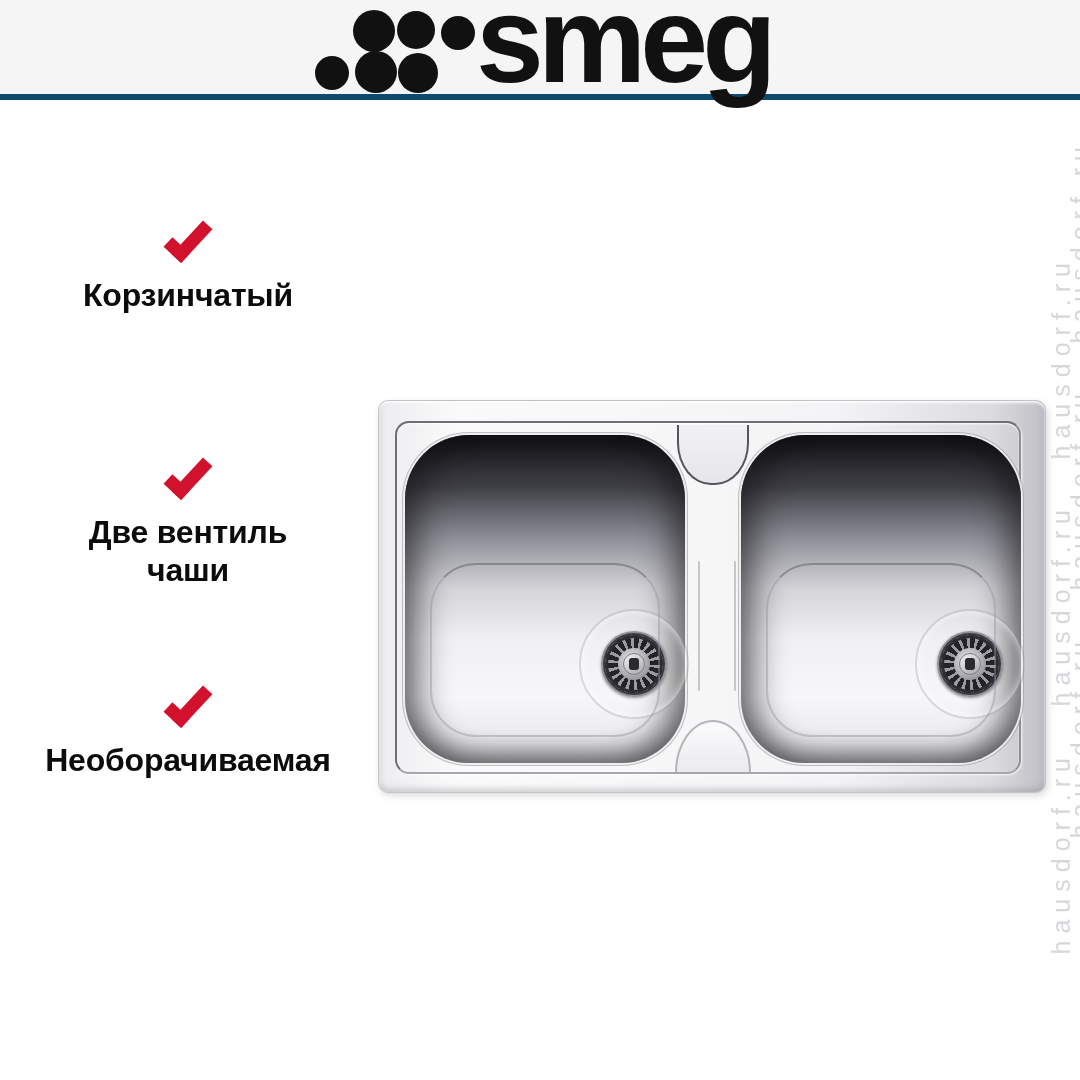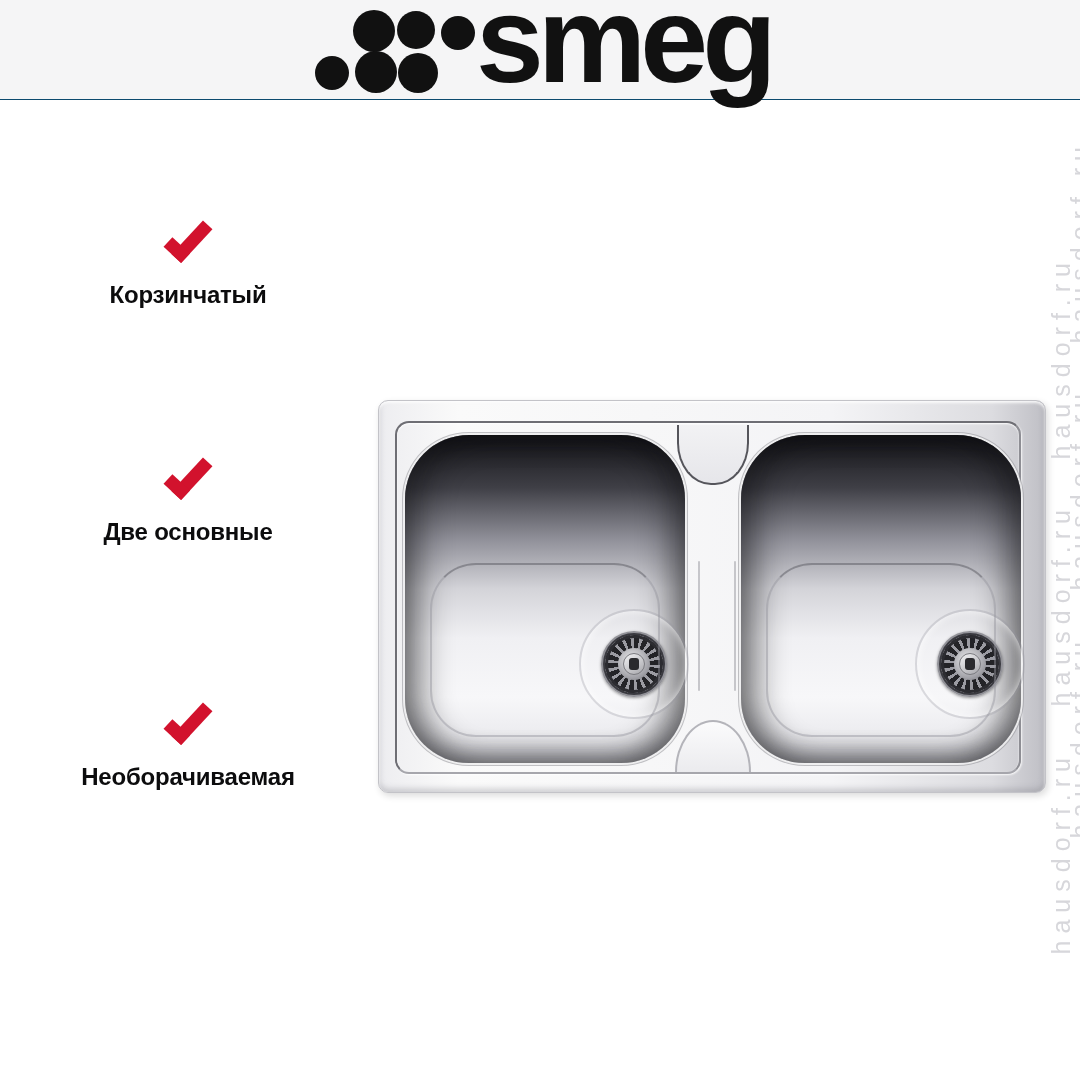--- a/index.html
+++ b/index.html
@@ -14,50 +14,50 @@
     width:1080px;height:1080px;
     background:#ffffff;
     overflow:hidden;
     font-family:"Liberation Sans", sans-serif;
   }
 
   
   .banner{
     position:absolute;left:0;top:0;width:1080px;height:100px;
     background:var(--banner);
-    border-bottom:1px solid #0c4a6e;
+    border-bottom:6px solid #0c4a6e;
   }
   .logo{position:absolute;left:300px;top:6px;width:490px;height:104px;}
   .dot{position:absolute;border-radius:50%;background:#111;}
   .dot.d1{left:53px;top:4px;width:42px;height:42px;}
   .dot.d2{left:97px;top:5px;width:38px;height:38px;}
   .dot.d3{left:141px;top:10px;width:34px;height:34px;}
   .dot.d4{left:15px;top:50px;width:34px;height:34px;}
   .dot.d5{left:55px;top:45px;width:42px;height:42px;}
   .dot.d6{left:98px;top:47px;width:40px;height:40px;}
   .wordmark{
     position:absolute;left:176px;top:-46px;
     font-size:122px;line-height:160px;font-weight:700;
     letter-spacing:-6px;color:#111;
   }
 
   
   .feature{position:absolute;left:8px;width:360px;text-align:center;}
   .feature.f1{top:226px;}
   .feature.f2{top:463px;}
-  .feature.f3{top:708px;text-align:center;}
+  .feature.f3{top:691px;text-align:center;}
   .check{
     display:inline-block;width:46px;height:24px;
     border-left:13px solid var(--red);
     border-bottom:13px solid var(--red);
     transform:rotate(-47deg);
     margin-bottom:22px;
   }
   .feature-label{
-    font-size:24px;line-height:38px;font-weight:600;
+    font-size:32px;line-height:38px;font-weight:600;
     color:#0c0c0d;letter-spacing:-0.2px;
   }
 
   
   .sink{
     position:absolute;left:378px;top:400px;width:668px;height:393px;
     border-radius:10px;
     background:linear-gradient(90deg,#ededf0 0%,#fafafa 12%,#f4f4f6 68%,#dcdce0 92%,#bfbfc5 100%);
     border:1px solid #c3c3c8;
     box-shadow:2px 3px 7px rgba(0,0,0,.14), inset 0 2px 3px rgba(255,255,255,.9), inset 0 -3px 6px rgba(120,120,128,.35);
@@ -165,21 +165,22 @@
   </div>
 </div>
 
 <div class="feature f1">
   <span class="check"></span>
   <div class="feature-label">Корзинчатый</div>
 </div>
 
 <div class="feature f2">
   <span class="check"></span>
-  <div class="feature-label">Две основные</div>
+  <div class="feature-label">Две вентиль</div>
+  <div class="feature-label">чаши</div>
 </div>
 
 <div class="feature f3">
   <span class="check"></span>
   <div class="feature-label">Необорачиваемая</div>
 </div>
 
 <div class="sink">
   <div class="rim"></div>
   <div class="notch"></div>

